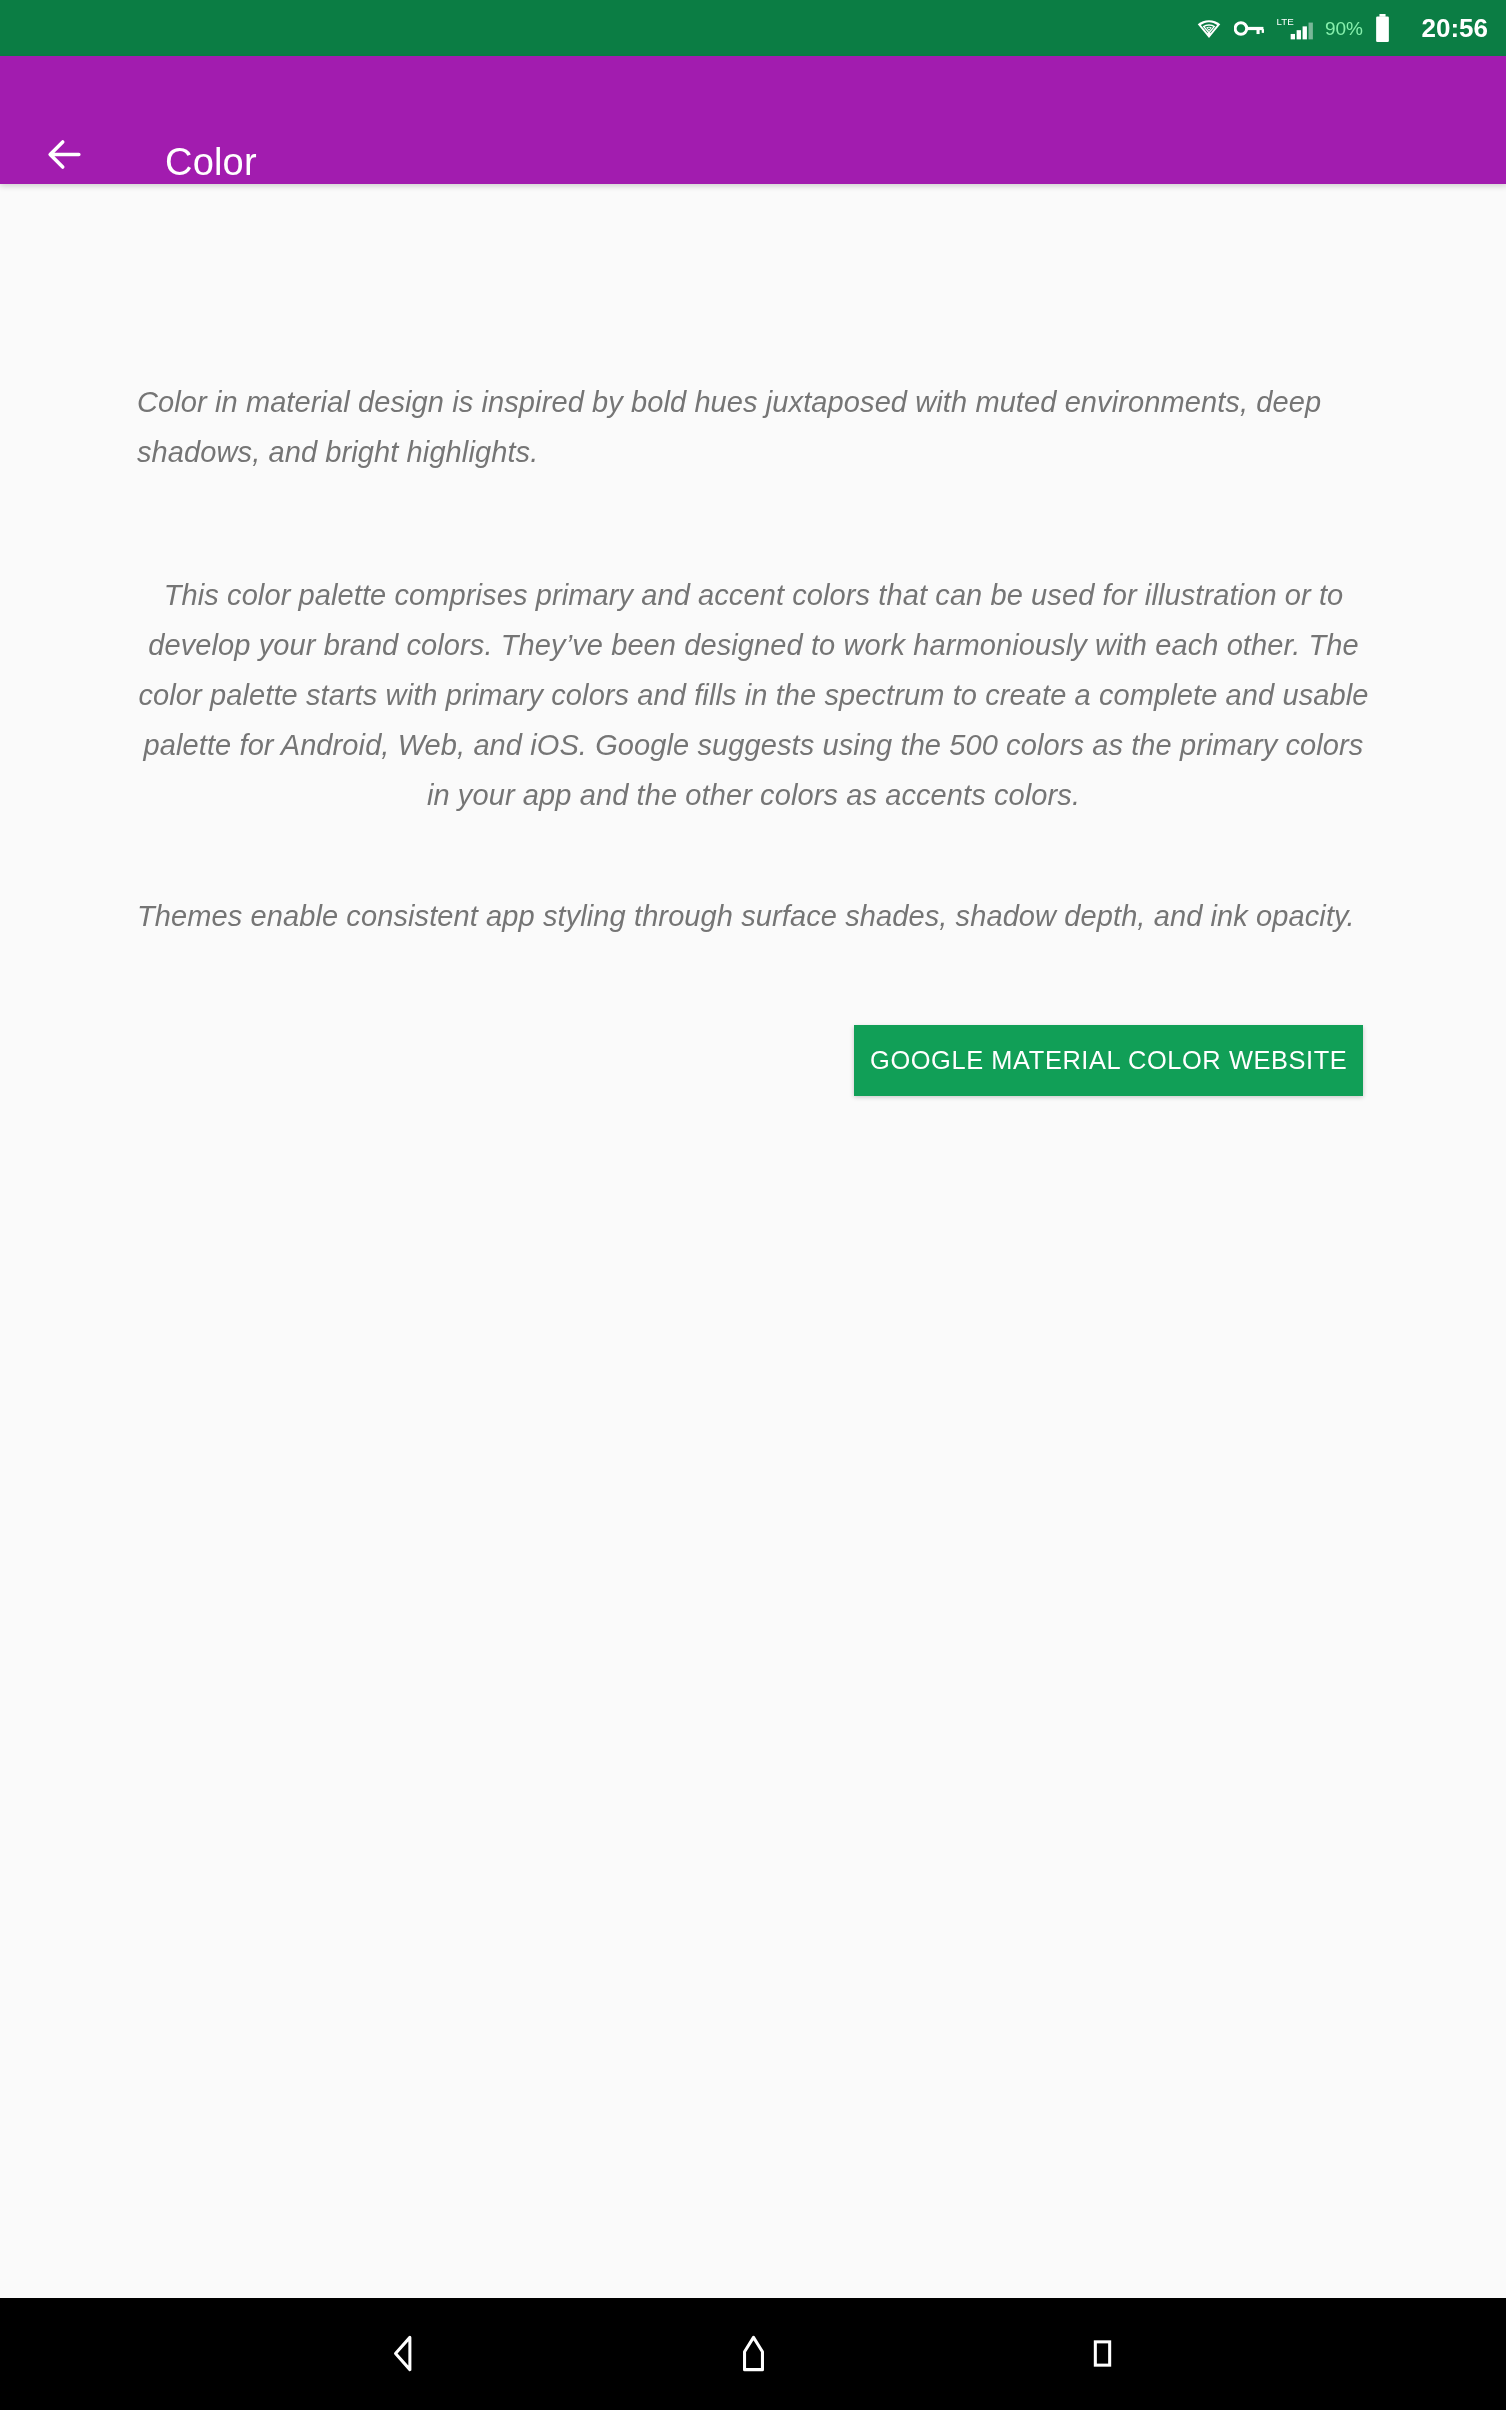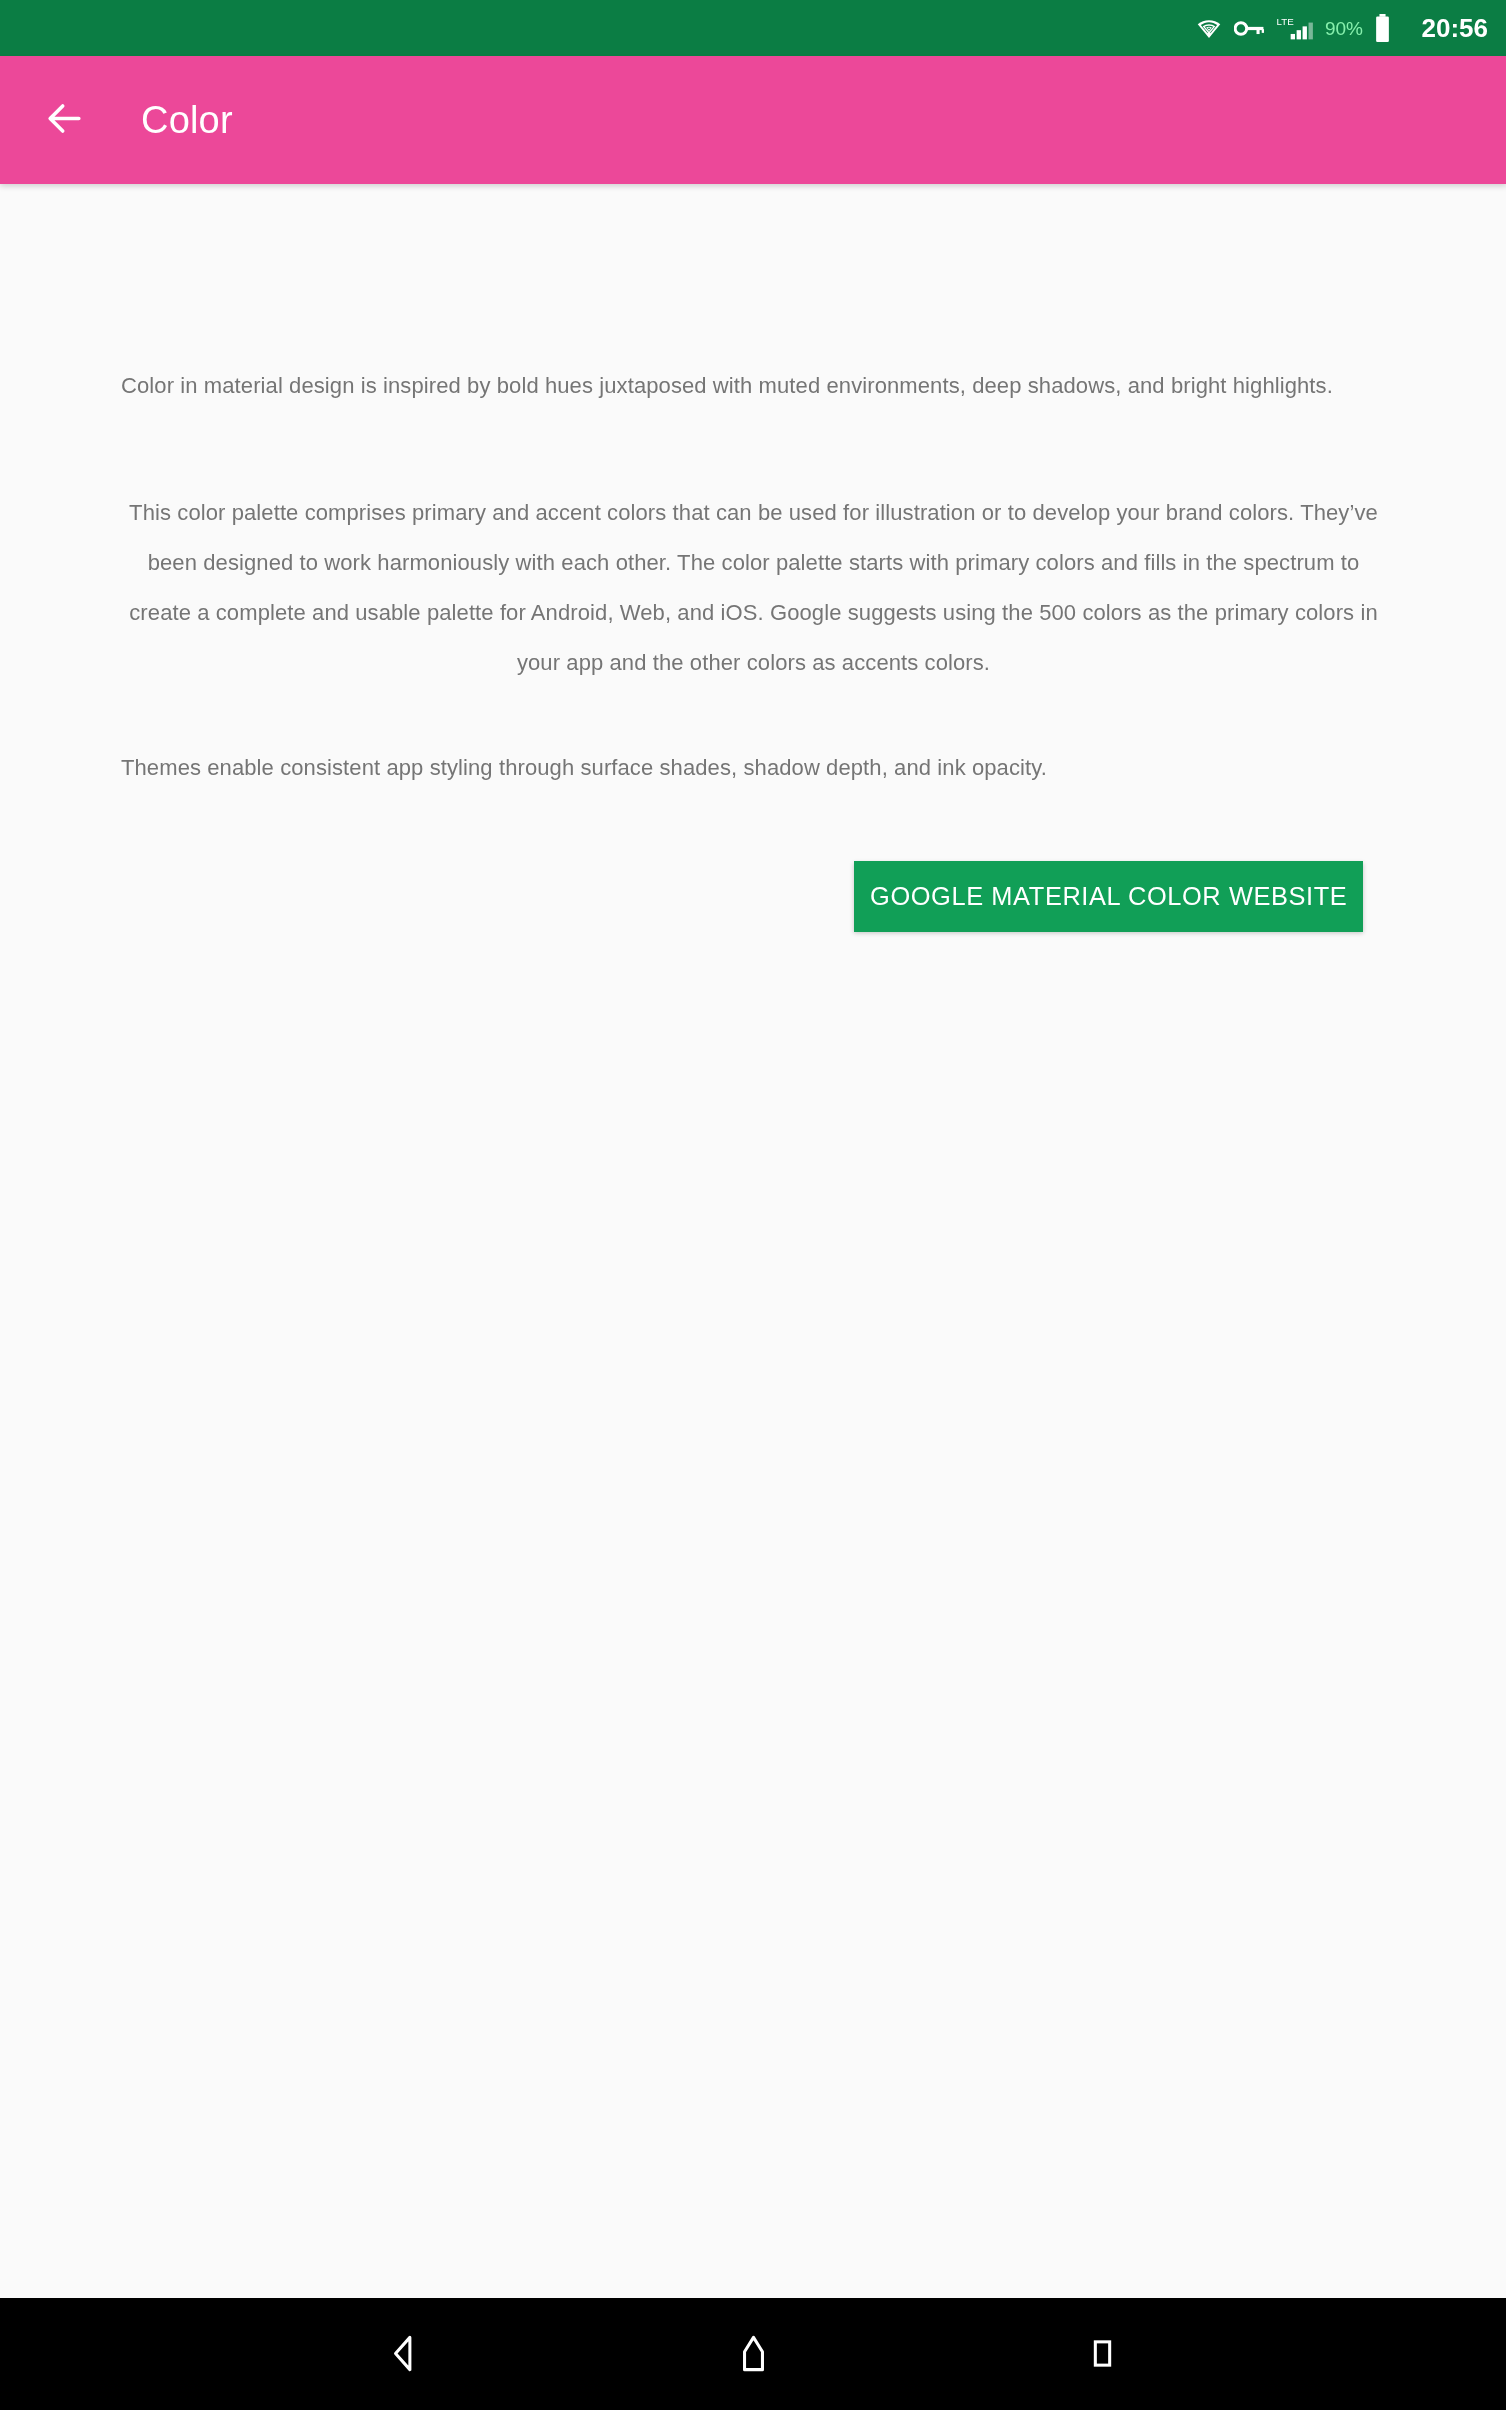--- a/index.html
+++ b/index.html
@@ -55,29 +55,30 @@
     color: #FFFFFF;
     font-size: 26px;
     font-weight: 700;
     line-height: 1;
     margin-left: 19px;
   }
 
   
   .app-bar {
     height: 128px;
-    background: #ec4899;
-    display: flex;
-    align-items: center;
+    background: #a21caf;
+    display: flex;
+    align-items: flex-end;
     padding-left: 36px;
     box-sizing: border-box;
     flex: 0 0 auto;
     box-shadow: 0 2.8px 5.6px rgba(0,0,0,0.16);
     position: relative;
     z-index: 5;
+    gap: 24px;
   }
   .back-button {
     width: 56px;
     height: 56px;
     display: flex;
     align-items: center;
     justify-content: center;
     cursor: pointer;
   }
   .app-title {
@@ -91,23 +92,24 @@
   
   .content {
     flex: 1 1 auto;
     background: #FAFAFA;
     padding: 0 121px 0 121px;
     box-sizing: border-box;
     overflow: hidden;
   }
   .para {
     color: #757575;
-    font-size: 22px;
+    font-style: italic;
+    font-size: 29px;
     line-height: 50px;
-    margin: 0;
+    margin: 16px;
     letter-spacing: 0.1px;
   }
   .intro-para {
     padding-top: 177px;
   }
   .section-heading {
     color: #109D56;
     font-size: 40px;
     font-weight: 400;
     font-style: normal;

